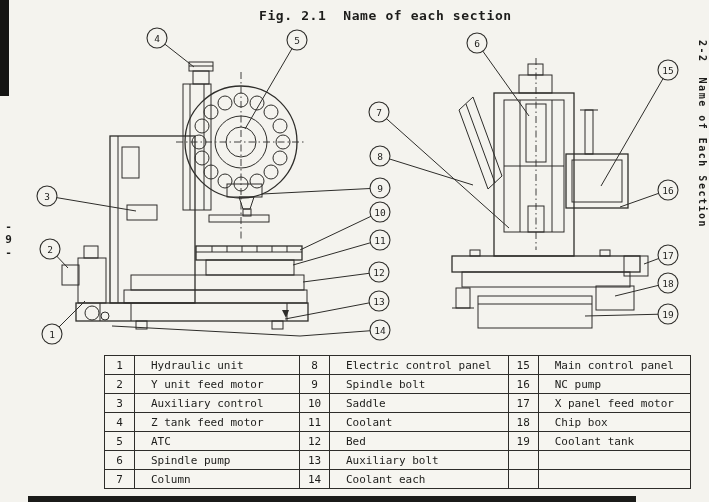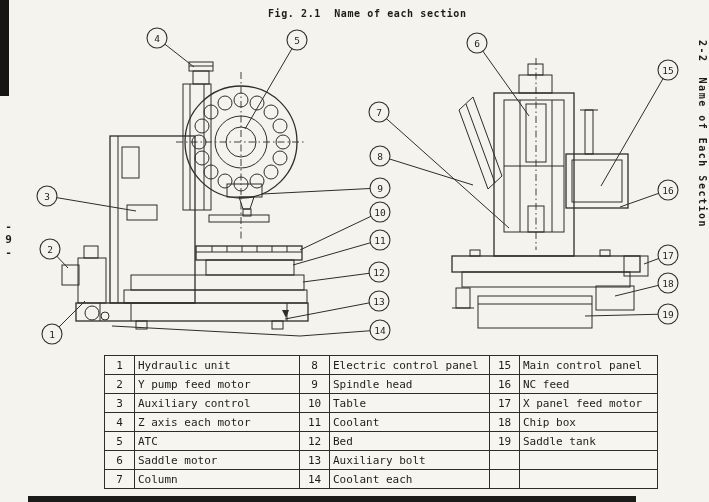--- a/index.html
+++ b/index.html
@@ -13,22 +13,22 @@
   }
   .edge-left {
     position:absolute; left:0; top:0; width:9px; height:96px;
     background:#151513;
   }
   .edge-bottom {
     position:absolute; left:28px; top:496px; width:608px; height:6px;
     background:#1b1b19;
   }
   .fig-title {
-    position:absolute; left:268px; top:8px;
-    font-size:10px; font-weight:bold; letter-spacing:0.6px;
+    position:absolute; left:259px; top:8px;
+    font-size:13px; font-weight:bold; letter-spacing:0.6px;
     white-space:pre;
   }
   .side-label {
     position:absolute; right:1px; top:40px;
     writing-mode:vertical-rl;
     font-size:10px; font-weight:bold; letter-spacing:1.5px;
     white-space:pre;
   }
   .page-num {
     position:absolute; left:2px; top:220px;
@@ -46,21 +46,21 @@
     font-size:9.5px; fill:#1d1d1b; text-anchor:middle;
   }
   table.parts {
     position:absolute; left:104px; top:355px;
     border-collapse:collapse;
     font-size:11px; line-height:1;
     background:#f6f5f0;
   }
   .parts td {
     border:1px solid #2e2d2a;
-    height:19px; padding:0 3px;
+    height:19px; padding:0 16px;
     white-space:nowrap; vertical-align:middle;
   }
   .parts td.num { width:30px; min-width:30px; text-align:center; padding:0; }
   .parts td.nm1 { width:165px; min-width:165px; }
   .parts td.nm2 { width:160px; min-width:160px;margin-left:16px; }
   .parts td.nm3 { width:138px; min-width:138px; }
 </style>
 </head>
 <body>
 
@@ -318,53 +318,53 @@
     <tr>
       <td class="num">1</td>
       <td class="nm1">Hydraulic unit</td>
       <td class="num">8</td>
       <td class="nm2">Electric control panel</td>
       <td class="num">15</td>
       <td class="nm3">Main control panel</td>
     </tr>
     <tr>
       <td class="num">2</td>
-      <td class="nm1">Y pump feed motor</td>
+      <td class="nm1">Y unit feed motor</td>
       <td class="num">9</td>
-      <td class="nm2">Spindle head</td>
+      <td class="nm2">Spindle bolt</td>
       <td class="num">16</td>
-      <td class="nm3">NC feed</td>
+      <td class="nm3">NC pump</td>
     </tr>
     <tr>
       <td class="num">3</td>
       <td class="nm1">Auxiliary control</td>
       <td class="num">10</td>
-      <td class="nm2">Table</td>
+      <td class="nm2">Saddle</td>
       <td class="num">17</td>
       <td class="nm3">X panel feed motor</td>
     </tr>
     <tr>
       <td class="num">4</td>
-      <td class="nm1">Z axis each motor</td>
+      <td class="nm1">Z tank feed motor</td>
       <td class="num">11</td>
       <td class="nm2">Coolant</td>
       <td class="num">18</td>
       <td class="nm3">Chip box</td>
     </tr>
     <tr>
       <td class="num">5</td>
       <td class="nm1">ATC</td>
       <td class="num">12</td>
       <td class="nm2">Bed</td>
       <td class="num">19</td>
-      <td class="nm3">Saddle tank</td>
+      <td class="nm3">Coolant tank</td>
     </tr>
     <tr>
       <td class="num">6</td>
-      <td class="nm1">Saddle motor</td>
+      <td class="nm1">Spindle pump</td>
       <td class="num">13</td>
       <td class="nm2">Auxiliary bolt</td>
       <td class="num"></td>
       <td class="nm3"></td>
     </tr>
     <tr>
       <td class="num">7</td>
       <td class="nm1">Column</td>
       <td class="num">14</td>
       <td class="nm2">Coolant each</td>

